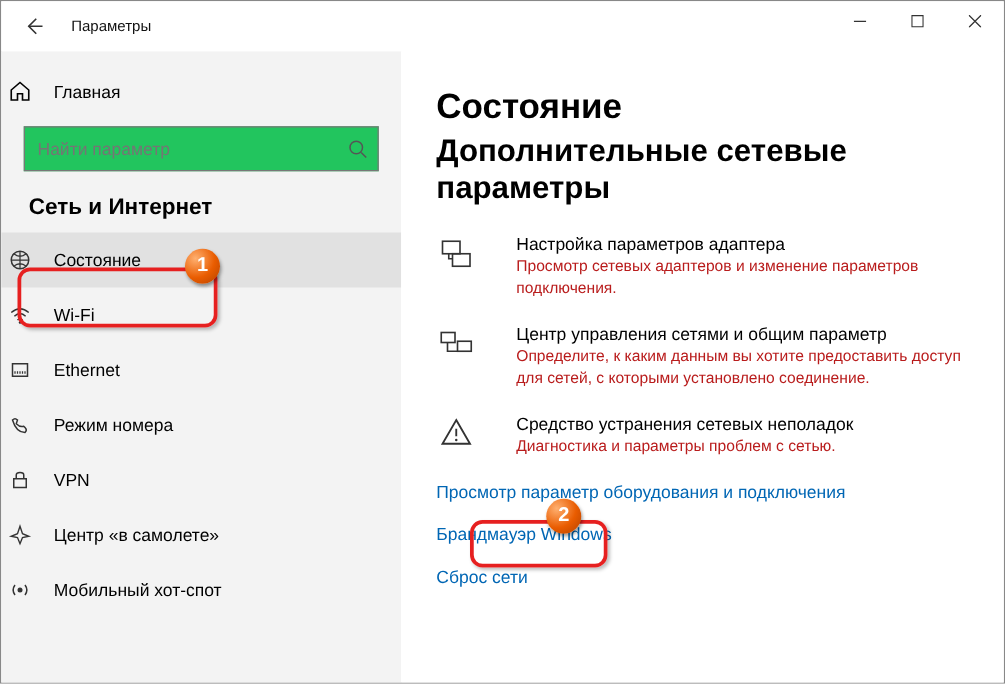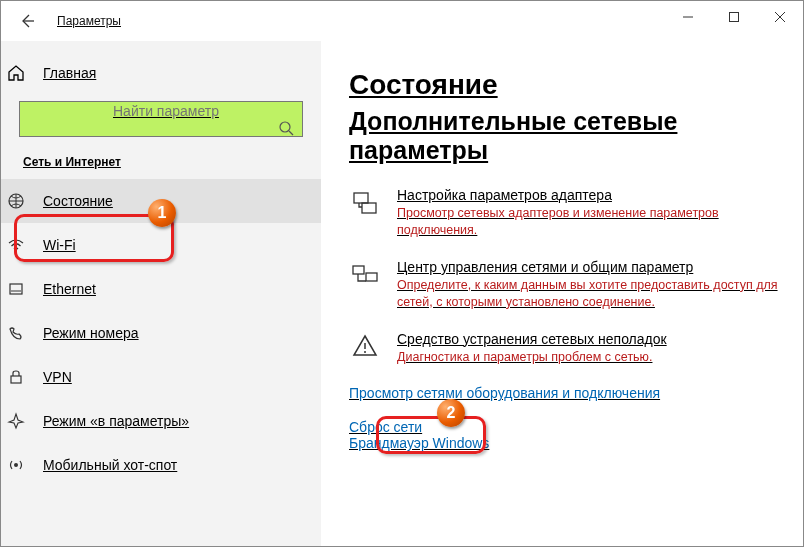--- a/index.html
+++ b/index.html
@@ -11,21 +11,20 @@
     overflow: hidden;
     font-size: 14px;
     color: #000;
   }
   .window {
     width: 804px;
     height: 547px;
     position: relative;
     border: 1px solid #888;
     background: #fff;
-    text-decoration: underline;
   }
   
   .titlebar {
     height: 40px;
     display: flex;
     align-items: center;
     padding-left: 12px;
     background: #fff;
     position: relative;
   }
@@ -71,39 +70,38 @@
     padding-left: 6px;
     font-size: 14px;
     color:#000;
     gap: 18px;
   }
   .home-row { margin-top: 4px; }
   .search-row {
     margin: 6px 18px 18px 18px;
     height: 36px;
     border: 1px solid #777;
-    background:#bef264;
+    background:#22c55e;
     display:flex;
-    align-items:flex-end;
+    align-items:center;
     padding: 0 8px 0 10px;
     position:relative;
-    flex-direction:column;
   }
   .search-row input {
     flex:1;
     border:none;
     background:transparent;
     font-size: 14px;
     color:#555;
     outline:none;
   }
   .search-row .sicon { color:#555; }
   .section-header {
     padding: 0 0 10px 22px;
-    font-size: 12px;
+    font-size: 18px;
     font-weight: 600;
     color:#000;
   }
   .nav-item.selected {
     background: #e1e1e1;
   }
   .nav-item .icon {
     width: 18px; height:18px;
     display:flex;align-items:center;justify-content:center;
     color:#333;
@@ -131,21 +129,21 @@
     box-shadow: 1px 2px 3px rgba(0,0,0,0.4);
     pointer-events:none;
   }
   .badge1 { left: 147px; top: 198px; }
   .badge2 { left: 436px; top: 398px; }
   
   .h1 { font-size: 28px; font-weight:600; margin-bottom: 6px; }
   .h2 { font-size: 25px; font-weight:600; margin-bottom: 22px; }
   .setting-row {
     display:flex;
-    gap: 16px;
+    gap: 32px;
     margin-bottom: 20px;
   }
   .setting-row .ricon {
     width: 32px; height:32px;
     flex-shrink:0;
     margin-top: 2px;
     color:#333;
     display:flex;align-items:flex-start;justify-content:center;
   }
   .setting-row .rt { flex:1; }
@@ -257,21 +255,21 @@
             </svg>
         </span>
         <span>VPN</span>
       </div>
       <div class="nav-item">
         <span class="icon">
           <svg width="18" height="18" viewBox="0 0 18 18">
               <path d="M9 2 L11 8 L16 10 L11 11 L9 16 L7 11 L2 10 L7 8 Z" fill="none" stroke="currentColor" stroke-width="1.1"></path>
             </svg>
         </span>
-        <span>Режим «в параметры»</span>
+        <span>Центр «в самолете»</span>
       </div>
       <div class="nav-item">
         <span class="icon">
           <svg width="18" height="18" viewBox="0 0 18 18">
               <circle cx="9" cy="9" r="2" fill="currentColor"></circle>
               <path d="M5 5 Q2 9 5 13 M13 5 Q16 9 13 13" fill="none" stroke="currentColor" stroke-width="1.2"></path>
             </svg>
         </span>
         <span>Мобильный хот-спот</span>
       </div>
@@ -316,23 +314,23 @@
               <path d="M13 10 V16" stroke="currentColor" stroke-width="1.5"></path>
               <circle cx="13" cy="19" r="1" fill="currentColor"></circle>
             </svg>
         </div>
         <div class="rt">
           <div class="rtitle">Средство устранения сетевых неполадок</div>
           <div class="rdesc">Диагностика и параметры проблем с сетью.</div>
         </div>
       </div>
 
-      <a class="link">Просмотр сетями оборудования и подключения</a>
+      <a class="link">Просмотр параметр оборудования и подключения</a>
+      <a class="link">Брандмауэр Windows</a>
       <a class="link last">Сброс сети</a>
-      <a class="link">Брандмауэр Windows</a>
     </div>
   </div>
 
   <div class="hl hl1"></div>
   <div class="badge badge1">1</div>
   <div class="hl hl2"></div>
   <div class="badge badge2">2</div>
 </div>
 
 </body></html>

